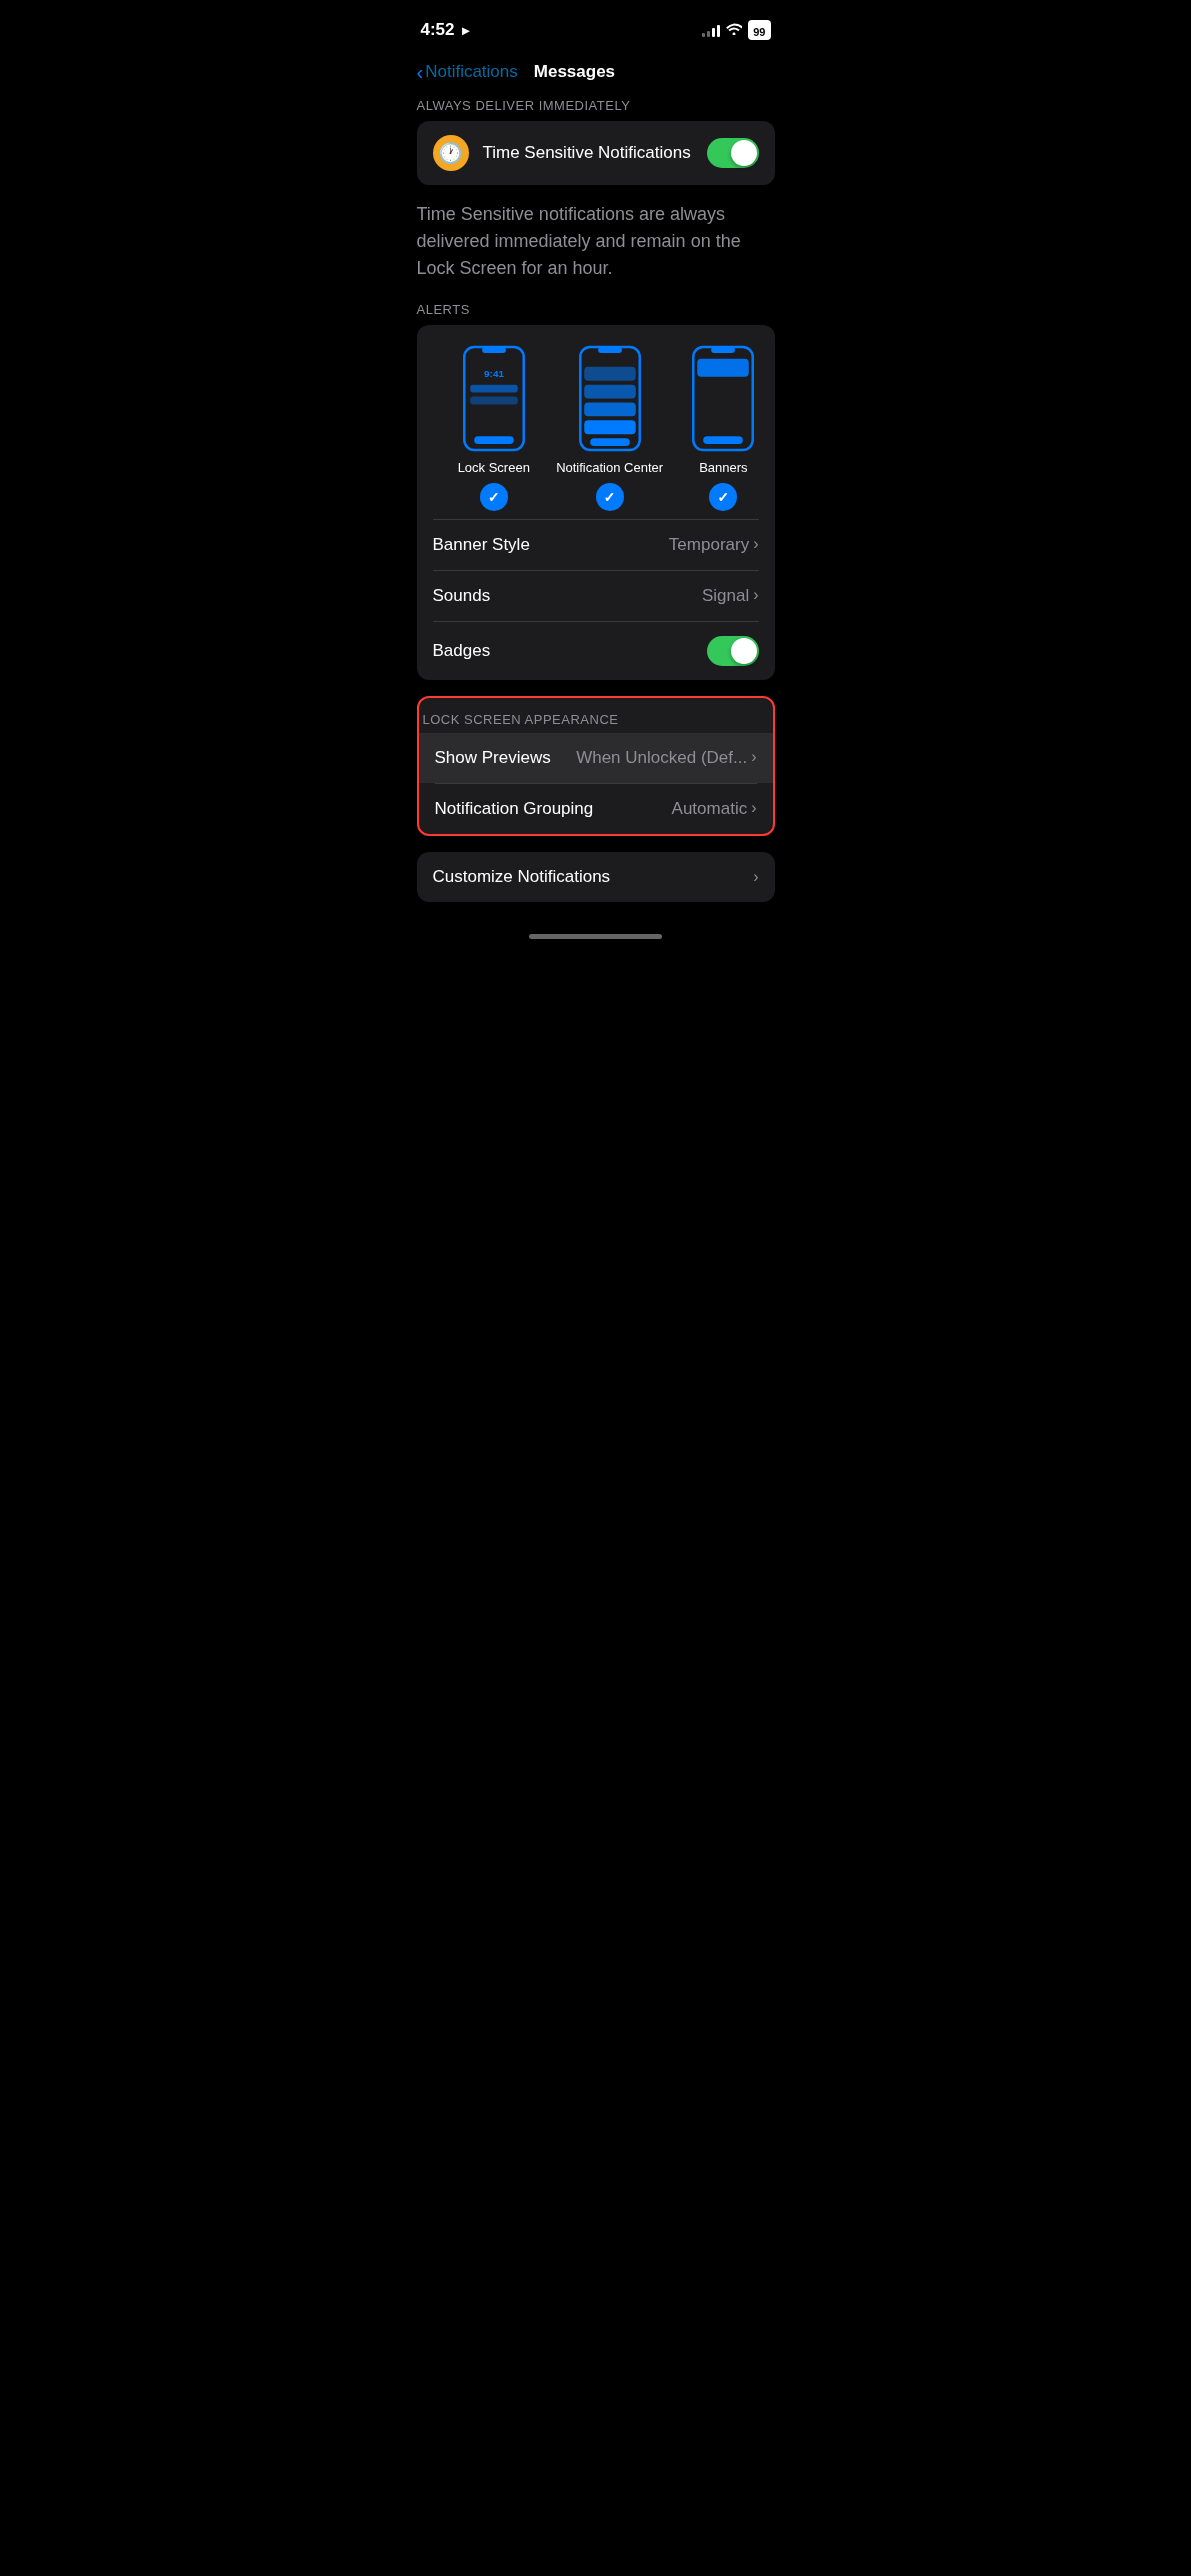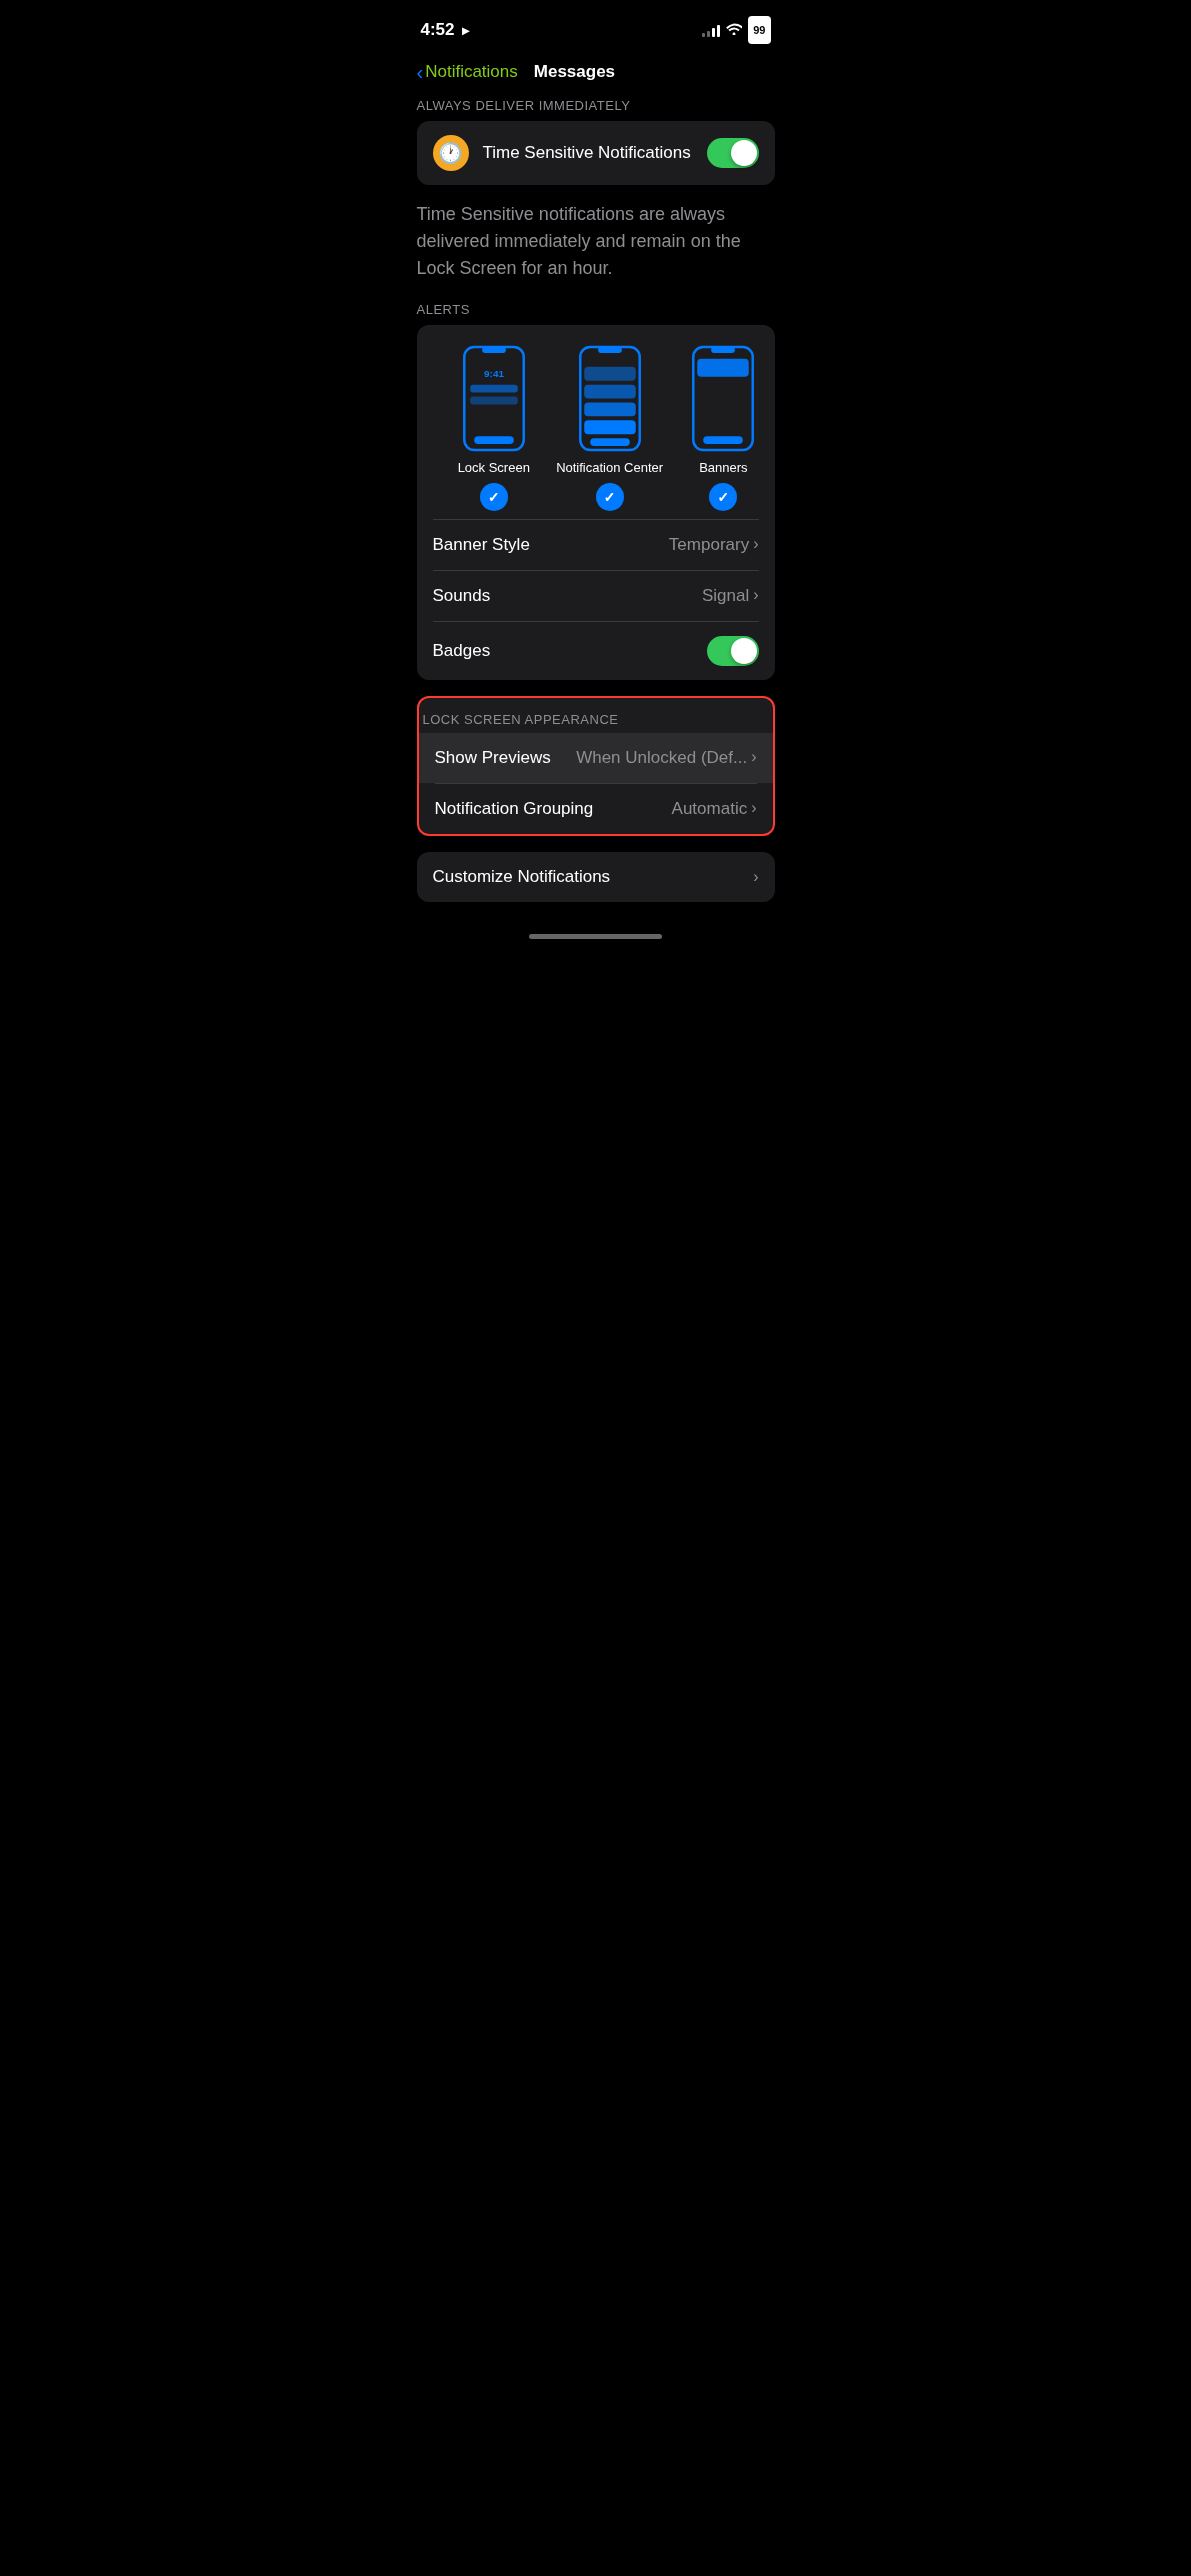--- a/index.html
+++ b/index.html
@@ -49,28 +49,28 @@
     .signal-bars span:nth-child(1) { height: 4px; opacity: 0.4; }
     .signal-bars span:nth-child(2) { height: 6px; opacity: 0.4; }
     .signal-bars span:nth-child(3) { height: 9px; }
     .signal-bars span:nth-child(4) { height: 12px; }
     .wifi-icon {
       font-size: 14px;
       color: #fff;
     }
     .battery {
       display: flex;
-      align-items: center;
+      align-items: flex-end;
       background: #fff;
       color: #000;
       font-size: 11px;
       font-weight: 700;
       border-radius: 4px;
       padding: 2px 5px;
-      height: 28px;
+      height: 20px;
     }
 
     
     .nav-bar {
       display: flex;
       align-items: center;
       padding: 8px 16px 12px 16px;
       gap: 8px;
     }
     .nav-back {
@@ -302,21 +302,21 @@
     </span>
     <div class="battery">
       <span>99</span>
     </div>
   </div>
 </div>
 
 <div class="nav-bar">
   <a class="nav-back">
     <span class="nav-back-chevron">‹</span>
-    <span style="color:#84cc16;font-size:17px;">Notifications</span>
+    <span style="color:#0369a1;font-size:17px;">Notifications</span>
   </a>
   <span class="nav-title">Messages</span>
 </div>
 
 <div class="section-label">ALWAYS DELIVER IMMEDIATELY</div>
 
 <div class="card">
   <div class="ts-row">
     <div class="ts-icon">🕐</div>
     <span class="ts-label">Time Sensitive Notifications</span>

